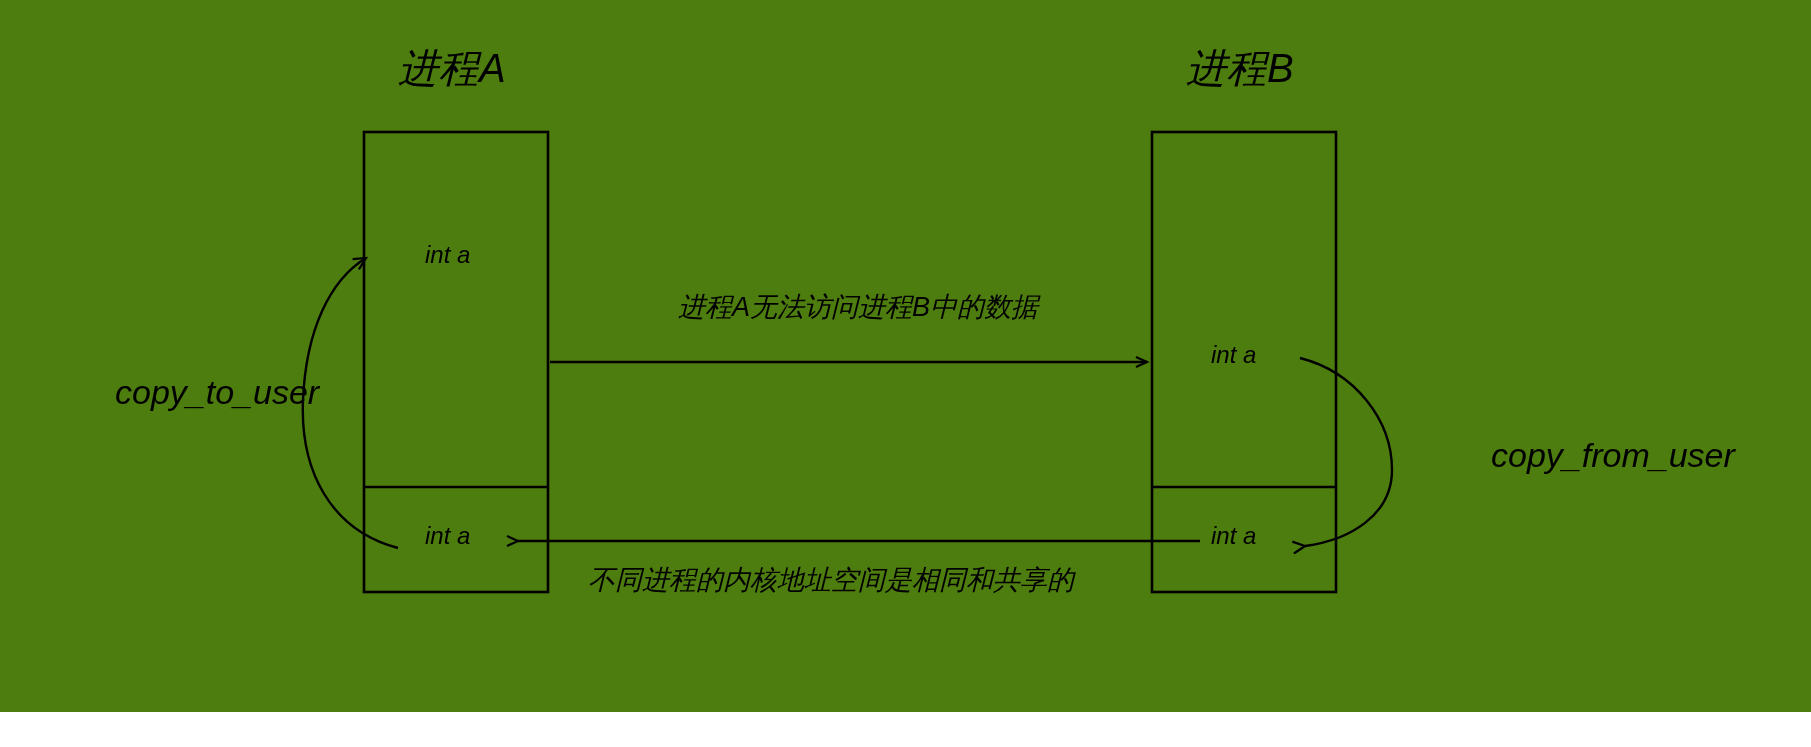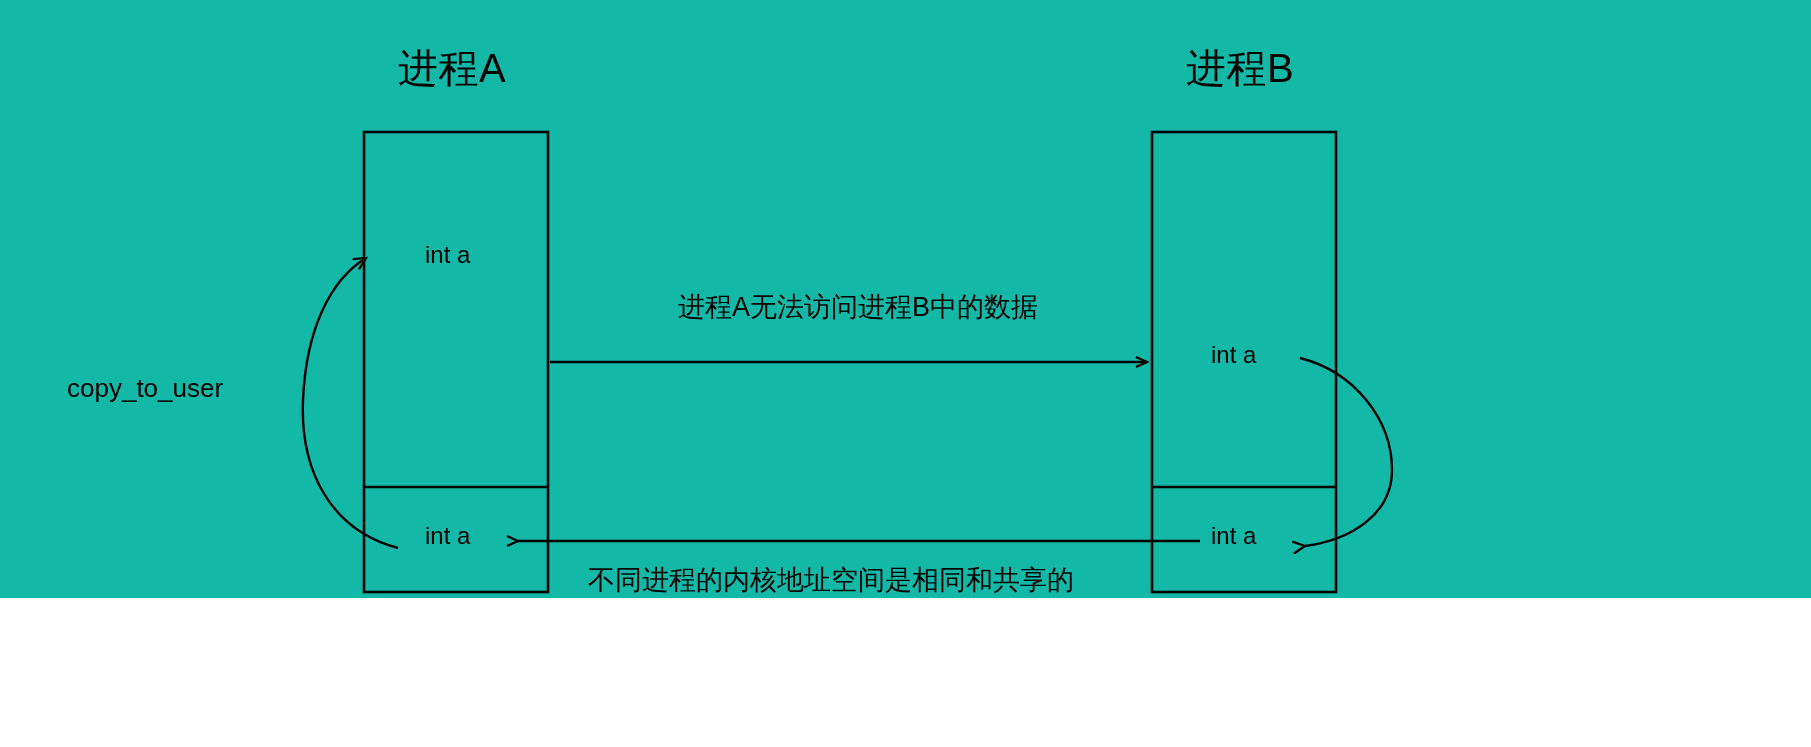--- a/index.html
+++ b/index.html
@@ -7,23 +7,24 @@
     padding: 0;
     background: #ffffff;
   }
   body {
     font-family: "Liberation Sans", "DejaVu Sans", sans-serif;
     color: #000000;
   }
   #canvas {
     position: relative;
     width: 1811px;
-    height: 598px;
-    background: #14b8a6;
+    height: 712px;
+    background: #4d7c0f;
     overflow: hidden;
+    font-style: italic;
   }
   #diagram-svg {
     position: absolute;
     left: 0;
     top: 0;
     width: 1811px;
     height: 747px;
   }
   .lbl {
     position: absolute;
@@ -32,21 +33,22 @@
     line-height: 1;
   }
   .proc-title {
     font-size: 40px;
     letter-spacing: 0.5px;
   }
   .var-label {
     font-size: 24px;
   }
   .api-label {
-    font-size: 26px;
+    font-size: 34px;
+    margin-left: 48px;
   }
   .note-label {
     font-size: 27px;
   }
 </style>
 </head>
 <body>
 
 <div id="canvas">
 
@@ -90,18 +92,19 @@
   <div class="lbl var-label" style="left:425px; top:243px;">int a</div>
 
   <div class="lbl var-label" style="left:425px; top:524px;">int a</div>
 
   <div class="lbl var-label" style="left:1211px; top:343px;">int a</div>
 
   <div class="lbl var-label" style="left:1211px; top:524px;">int a</div>
 
   <div class="lbl api-label" style="left:67px; top:375px;">copy_to_user</div>
 
+  <div class="lbl api-label" style="left:1443px; top:438px;">copy_from_user</div>
 
   <div class="lbl note-label" style="left:588px; top:567px;">不同进程的内核地址空间是相同和共享的</div>
 
   <div class="lbl note-label" style="left:678px; top:294px;">进程A无法访问进程B中的数据</div>
 
 </div>
 
 </body></html>

